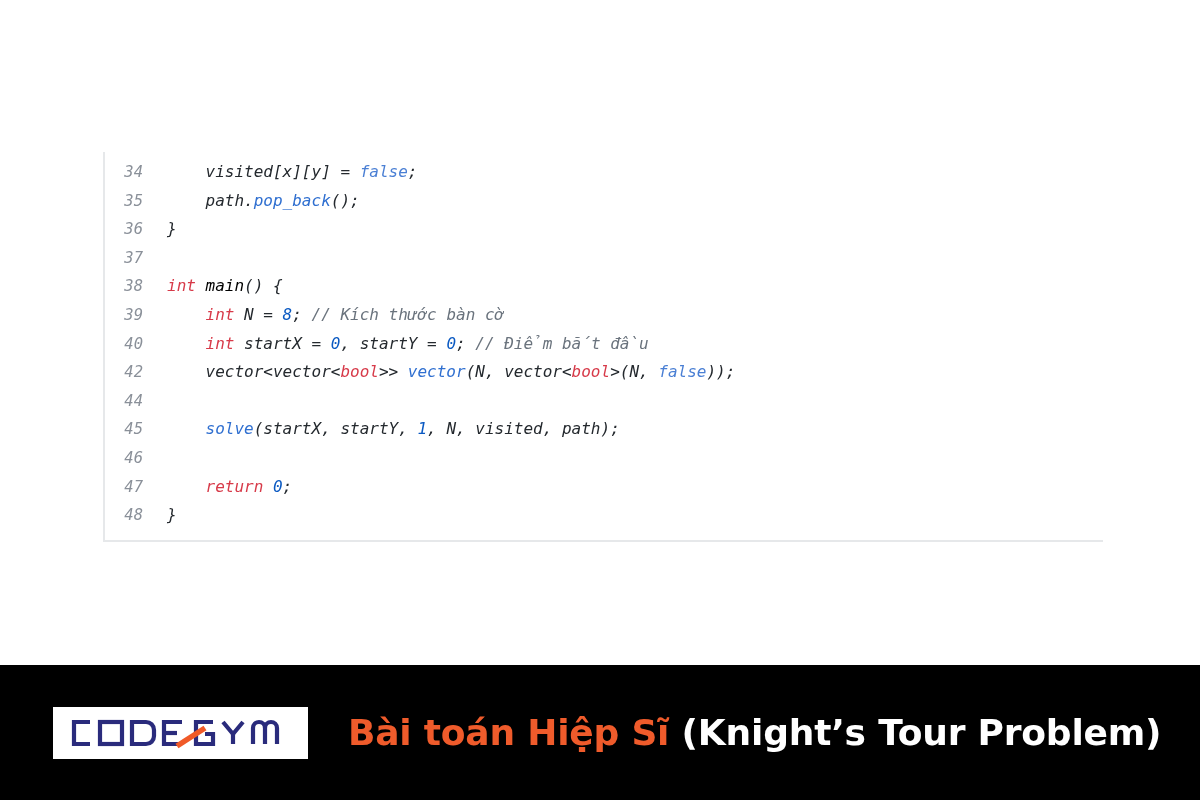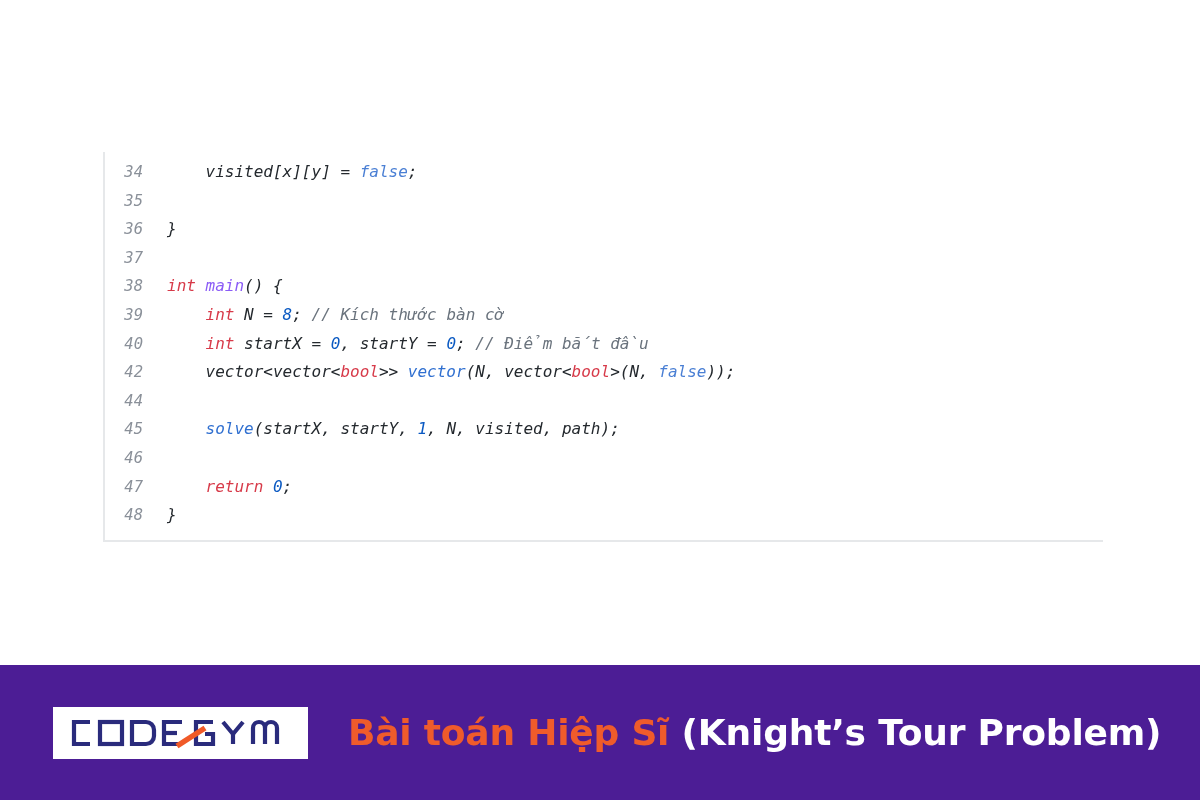--- a/index.html
+++ b/index.html
@@ -68,34 +68,34 @@
   .lc {
     color: #24292e;
     white-space: pre;
     font-family: "DejaVu Sans Mono", "Liberation Mono", monospace;
     font-size: 16px;
     letter-spacing: 0px;
   }
 
   
   .t-kw   { color: #d73a49; }   
-  .t-fn   { color: #8b5cf6; }   
+  .t-fn   { color: #000000; }   
   .t-call { color: #2f6fd0; }   
   .t-num  { color: #0a59c2; }   
   .t-lit  { color: #4a7fd4; }   
   .t-cmt  { color: #6a737d; font-family: "DejaVu Sans Mono", "Liberation Mono", monospace; }
 
   
   .banner {
     position: absolute;
     left: 0;
     top: 665px;
     width: 1200px;
     height: 135px;
-    background: #4c1d95;
+    background: #000000;
     display: flex;
     align-items: center;
     padding-left: 53px;
     box-sizing: border-box;
   }
 
   .logo-box {
     width: 255px;
     height: 52px;
     background: #ffffff;
@@ -120,21 +120,21 @@
   .title-en { color: #ffffff; }
 </style>
 </head>
 <body>
 
 <div class="page">
 
   <div class="code-card">
     <div class="code-lines" id="code-lines">
         <div class="code-line"><span class="ln">34</span><span class="lc"><span>    visited[x][y] = </span><span class="t-lit">false</span><span>;</span></span></div>
-        <div class="code-line"><span class="ln">35</span></div>
+        <div class="code-line"><span class="ln">35</span><span class="lc"><span>    path.</span><span class="t-call">pop_back</span><span>();</span></span></div>
         <div class="code-line"><span class="ln">36</span><span class="lc"><span>}</span></span></div>
         <div class="code-line"><span class="ln">37</span><span class="lc"></span></div>
         <div class="code-line"><span class="ln">38</span><span class="lc"><span class="t-kw">int</span><span> </span><span class="t-fn">main</span><span>() {</span></span></div>
         <div class="code-line"><span class="ln">39</span><span class="lc"><span>    </span><span class="t-kw">int</span><span> N = </span><span class="t-num">8</span><span>; </span><span class="t-cmt">// Kích thước bàn cờ</span></span></div>
         <div class="code-line"><span class="ln">40</span><span class="lc"><span>    </span><span class="t-kw">int</span><span> startX = </span><span class="t-num">0</span><span>, startY = </span><span class="t-num">0</span><span>; </span><span class="t-cmt">// Điểm bắt đầu</span></span></div>
         <div class="code-line"><span class="ln">42</span><span class="lc"><span>    vector&lt;vector&lt;</span><span class="t-kw">bool</span><span>&gt;&gt; </span><span class="t-call">vector</span><span>(N, vector&lt;</span><span class="t-kw">bool</span><span>&gt;(N, </span><span class="t-lit">false</span><span>));</span></span></div>
         <div class="code-line"><span class="ln">44</span><span class="lc"></span></div>
         <div class="code-line"><span class="ln">45</span><span class="lc"><span>    </span><span class="t-call">solve</span><span>(startX, startY, </span><span class="t-num">1</span><span>, N, visited, path);</span></span></div>
         <div class="code-line"><span class="ln">46</span><span class="lc"></span></div>
         <div class="code-line"><span class="ln">47</span><span class="lc"><span>    </span><span class="t-kw">return</span><span> </span><span class="t-num">0</span><span>;</span></span></div>

